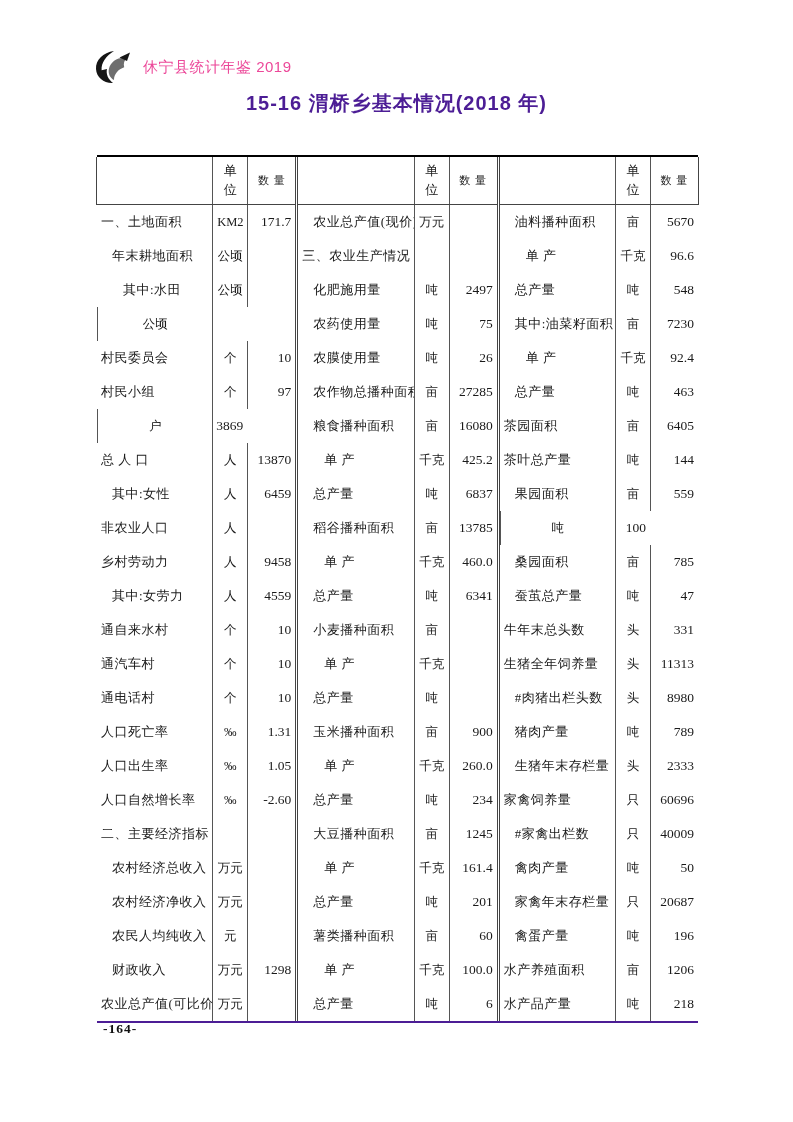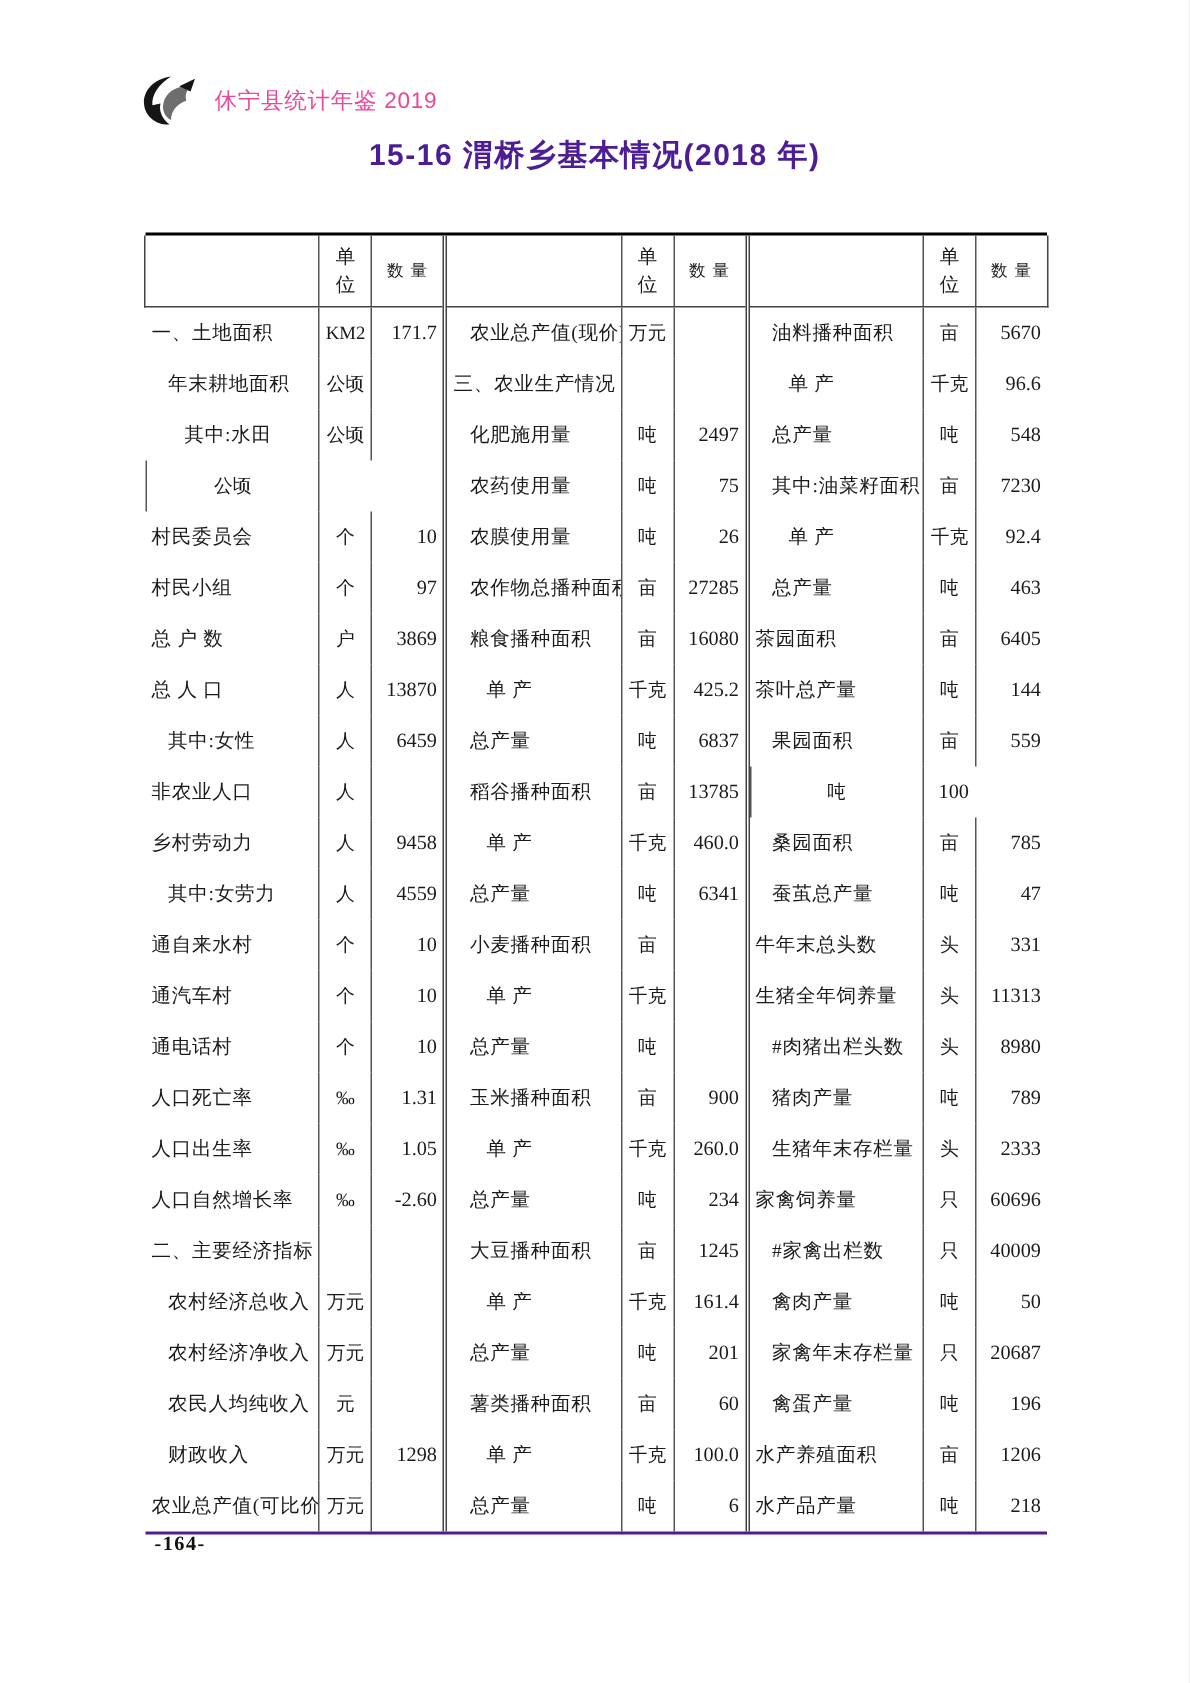--- a/index.html
+++ b/index.html
@@ -110,21 +110,20 @@
     <div class="cell value-cell">10</div>
   </div>
 
   <div class="row">
     <div class="cell label-cell" style="padding-left: 4px;">村民小组</div>
     <div class="cell unit-cell">个</div>
     <div class="cell value-cell">97</div>
   </div>
 
   <div class="row">
-    <div class="cell label-cell" style="padding-left: 4px;">总 户 数</div>
     <div class="cell unit-cell">户</div>
     <div class="cell value-cell">3869</div>
   </div>
 
   <div class="row">
     <div class="cell label-cell" style="padding-left: 4px;">总 人 口</div>
     <div class="cell unit-cell">人</div>
     <div class="cell value-cell">13870</div>
   </div>
 

